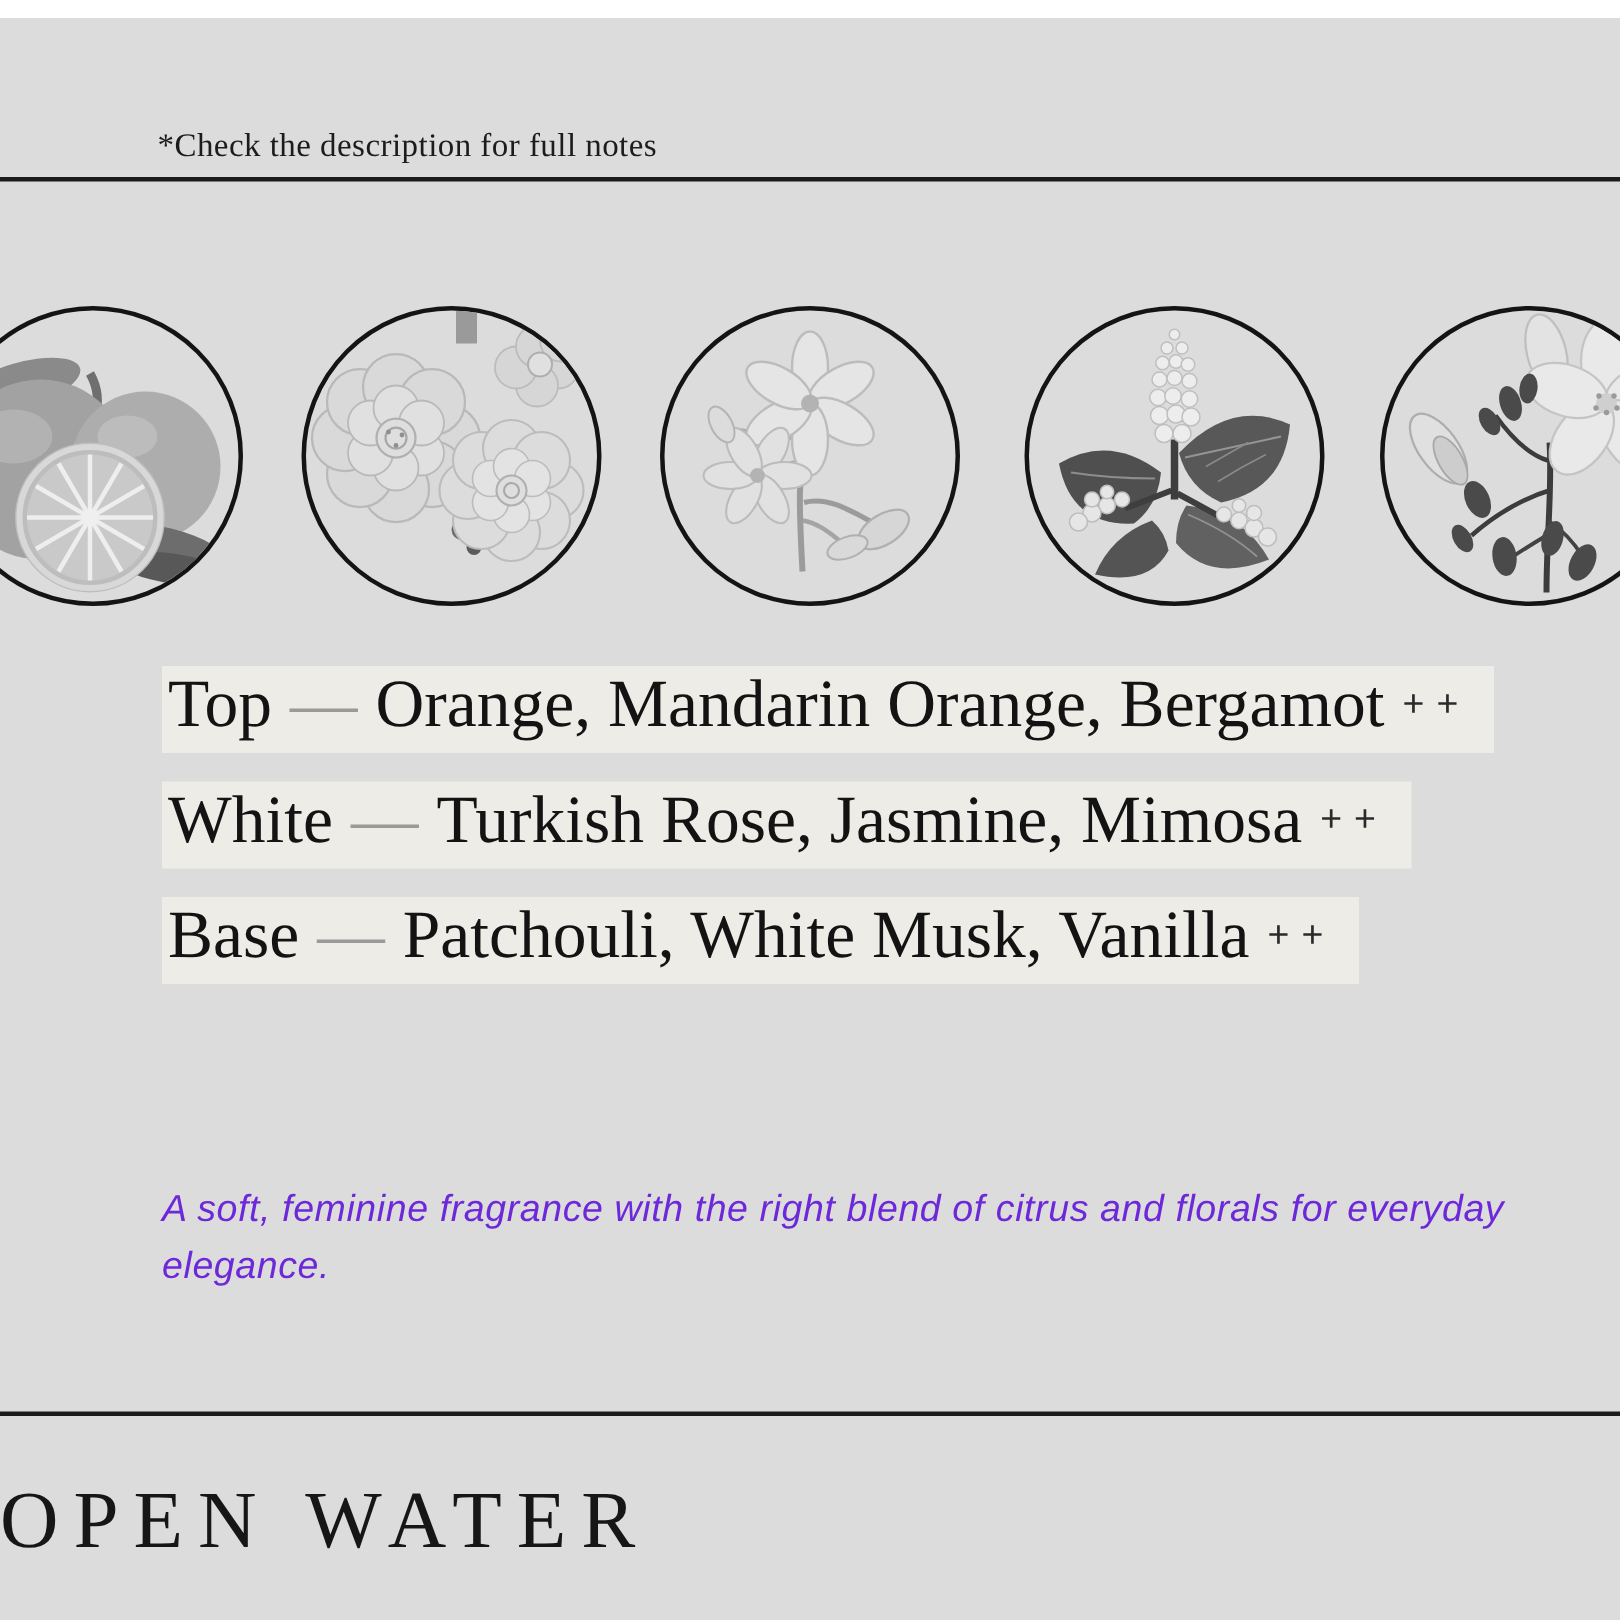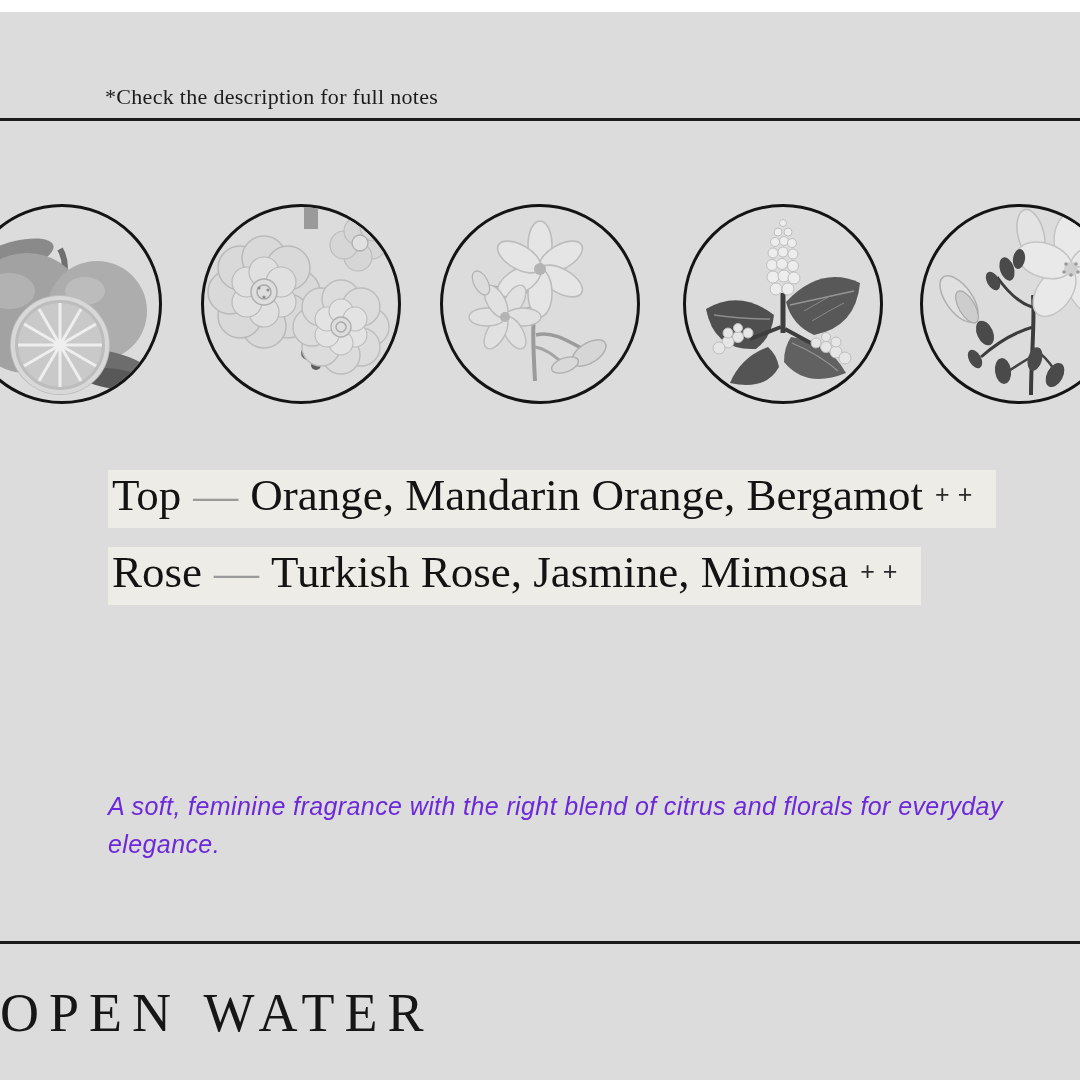--- a/index.html
+++ b/index.html
@@ -18,21 +18,21 @@
 
   .circle {
     position:absolute; top:192px; width:200px; height:200px;
     border:3px solid #141414; border-radius:50%;
     box-sizing:border-box; overflow:hidden; background:#dcdcdc;
   }
   .circle svg { display:block; width:100%; height:100%; }
   .c1 { left:-38px; } .c2 { left:201px; } .c3 { left:440px; }
   .c4 { left:683px; } .c5 { left:920px; }
 
-  .notes { position:absolute; left:108px; top:458px; }
+  .notes { position:absolute; left:108px; top:432px; }
   .note-line {
     display:table; background:#edece7; color:#131313;
     font-size:45px; line-height:1.0;
     padding:3px 16px 10px 4px; margin-bottom:19px;
     white-space:nowrap;
   }
   .note-dash { color:#9a9a9a; padding:0 12px; }
   .note-plus {
     font-family:"Liberation Sans", sans-serif;
     font-size:25px; letter-spacing:8px; color:#2a2a2a;
@@ -273,25 +273,31 @@
   </div>
 
   <div class="notes">
     <div class="note-line">
       <span>Top</span>
         <span class="note-dash">—</span>
         <span>Orange, Mandarin Orange, Bergamot</span>
         <span class="note-plus">++</span>
     </div>
     <div class="note-line">
-      <span>Rose</span>
+      <span>White</span>
         <span class="note-dash">—</span>
         <span>Turkish Rose, Jasmine, Mimosa</span>
         <span class="note-plus">++</span>
     </div>
+    <div class="note-line">
+      <span>Base</span>
+        <span class="note-dash">—</span>
+        <span>Patchouli, White Musk, Vanilla</span>
+        <span class="note-plus">++</span>
+    </div>
   </div>
 
   <div class="description">A soft, feminine fragrance with the right blend of citrus and florals for everyday elegance.</div>
 
   <div class="rule rule-bottom"></div>
   <div class="brand">OPEN WATER</div>
 
 </div>
 
 </body></html>

